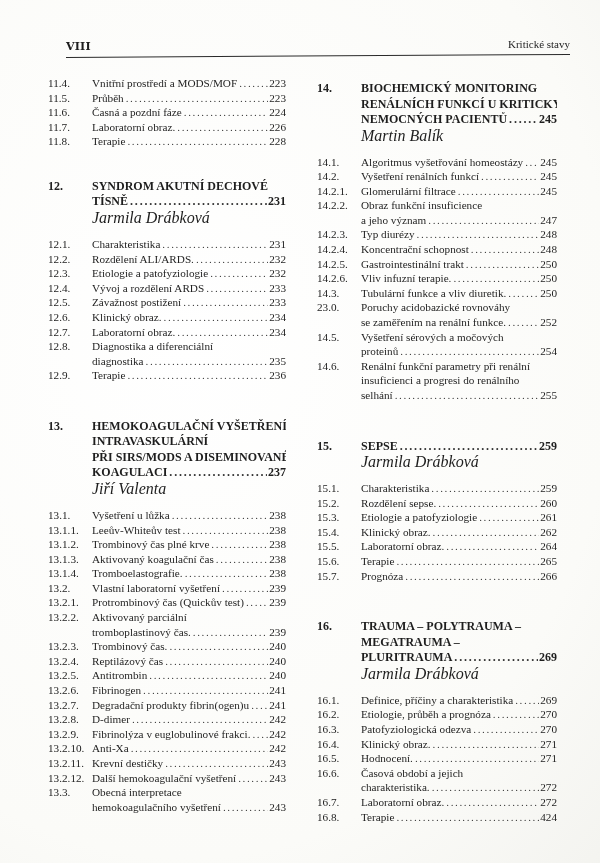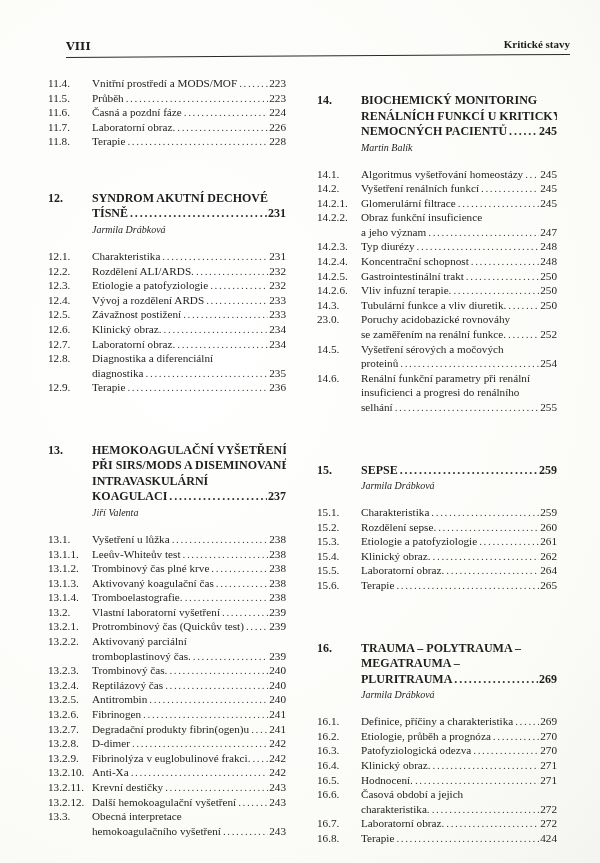--- a/index.html
+++ b/index.html
@@ -5,38 +5,38 @@
   html, body { margin: 0; padding: 0; }
   body {
     width: 600px; height: 863px; background: #fdfdfb; overflow: hidden;
     font-family: "DejaVu Serif", "Liberation Serif", serif; color: #1e1e1e;
     position: relative;
   }
   .page { position: absolute; left: 0; top: 0; width: 600px; height: 863px;
     background: radial-gradient(ellipse at 30% 40%, #ffffff 0%, #fbfbf8 70%, #f3f3ef 100%); padding-left: 20px; }
   .header { position: absolute; left: 66px; right: 50px; top: 38px; height: 20px; }
   .header .left { position: absolute; left: 0; top: 2px; font-weight: bold; font-size: 11px; letter-spacing: 0.2px; }
-  .header .right { position: absolute; right: 0; top: 0; font-size: 11px; font-weight: bold; font-family: "Liberation Serif", serif; }
+  .header .right { position: absolute; right: 0; top: 0; font-size: 11px; font-weight: normal; font-family: "Liberation Serif", serif; }
   .header .rule { position: absolute; left: 0; right: 0; top: 19px; height: 1.3px; background: #2a2a2a; transform: rotate(-0.35deg); transform-origin: left; }
 
   .col { position: absolute; font-family: "Liberation Serif", serif; font-size: 11.2px; }
   .col.left { left: 48px; width: 238px; top: 76px; }
   .col.right { left: 317px; width: 240px; top: 77px; }
 
   .entry { display: flex; line-height: 14.6px; }
   .num { flex: 0 0 44px; color: #222; }
   .txt { flex: 1; display: flex; position: relative; overflow: hidden; white-space: nowrap; }
   .txt .t { background: transparent; padding-right: 2px; }
   .txt .dots { flex: 1; overflow: hidden; white-space: nowrap; letter-spacing: 1.2px; color: #333; }
   .txt .dots::after { content: ". . . . . . . . . . . . . . . . . . . . . . . . . . . . . . . . . . . . . . . . . . . . . . . . . . . . . . . . . . . . . . . . . ."; letter-spacing: -0.6px; }
   .txt .pg { padding-left: 1px; }
 
-  .chapter { margin-top: 16px; }
+  .chapter { margin-top: 4px; }
   .chapter .entry { font-weight: bold; font-size: 12px; line-height: 15.5px; }
-  .chapter .author { font-style: italic; font-weight: normal; font-size: 10px; padding-left: 44px; line-height: 15px; }
+  .chapter .author { font-style: italic; font-weight: normal; font-size: 16px; padding-left: 44px; line-height: 15px; }
   .chapter .pg { font-size: 12px; }
   .gap-s { height: 12px; }
   .gap-m { height: 26px; }
   .gap-l { height: 32px; }
 </style>
 </head>
 <body>
 
 <div class="page">
   <div class="header">
@@ -187,27 +187,27 @@
       <div class="chapter">
         <div class="entry">
           <span class="num">13.</span>
           <div class="txt">
             <span class="t">HEMOKOAGULAČNÍ VYŠETŘENÍ</span>
           </div>
         </div>
         <div class="entry">
           <span class="num"></span>
           <div class="txt">
+            <span class="t">INTRAVASKULÁRNÍ</span>
+          </div>
+        </div>
+        <div class="entry">
+          <span class="num"></span>
+          <div class="txt">
             <span class="t">PŘI SIRS/MODS A DISEMINOVANÉ</span>
-          </div>
-        </div>
-        <div class="entry">
-          <span class="num"></span>
-          <div class="txt">
-            <span class="t">INTRAVASKULÁRNÍ</span>
           </div>
         </div>
         <div class="entry">
           <span class="num"></span>
           <div class="txt">
             <span class="t">KOAGULACI</span>
             <span class="dots"></span>
             <span class="pg">237</span>
           </div>
         </div>
@@ -582,20 +582,28 @@
           <span class="dots"></span>
           <span class="pg">264</span>
         </div>
       </div>
       <div class="entry">
         <span class="num">15.6.</span>
         <div class="txt">
           <span class="t">Terapie</span>
           <span class="dots"></span>
           <span class="pg">265</span>
+        </div>
+      </div>
+      <div class="entry">
+        <span class="num">15.7.</span>
+        <div class="txt">
+          <span class="t">Prognóza</span>
+          <span class="dots"></span>
+          <span class="pg">266</span>
         </div>
       </div>
       <div class="gap-l"></div>
       <div class="chapter">
         <div class="entry">
           <span class="num">16.</span>
           <div class="txt">
             <span class="t">TRAUMA – POLYTRAUMA –</span>
           </div>
         </div>

